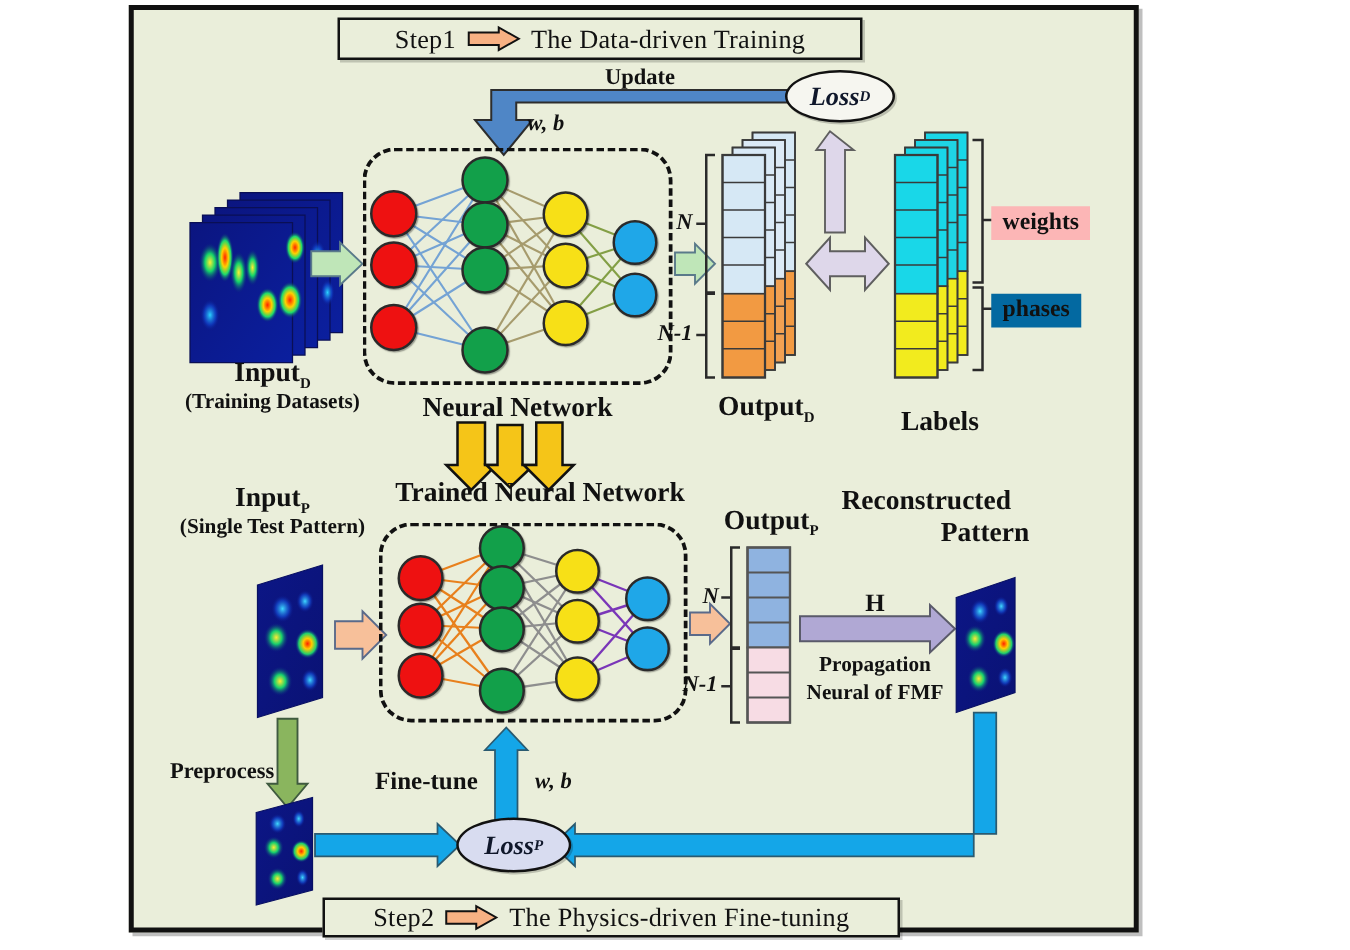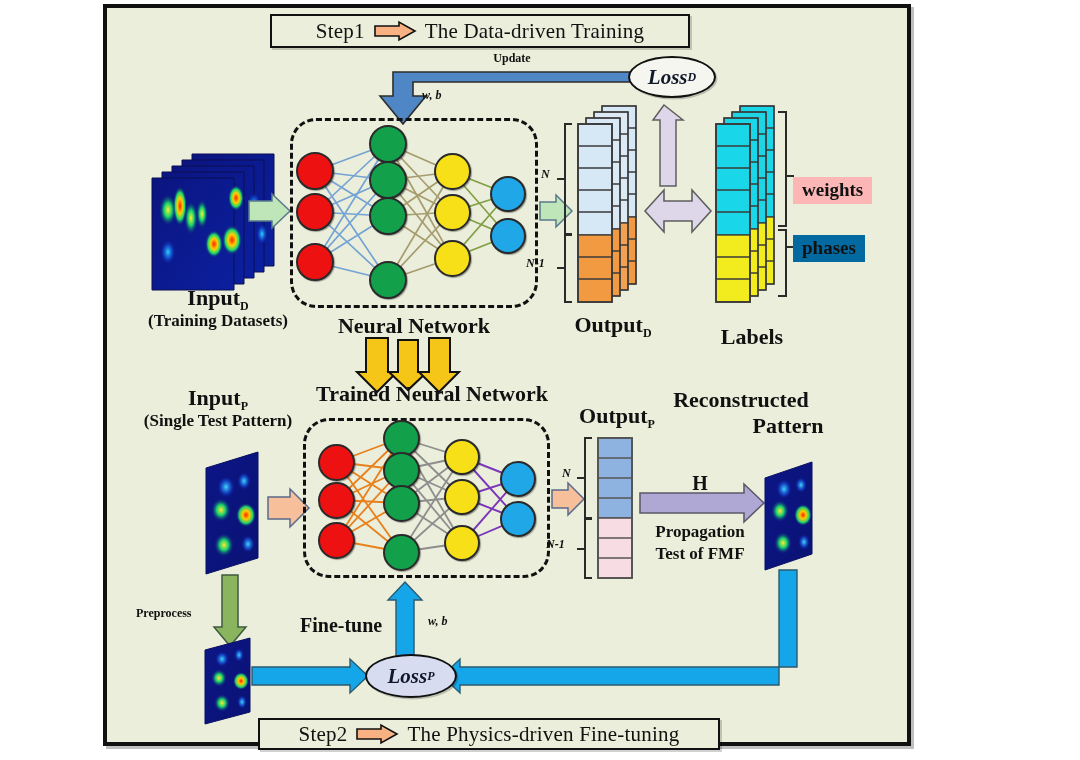--- a/index.html
+++ b/index.html
@@ -36,21 +36,21 @@
   .step-banner .lbl {
     font-weight:normal; font-size:21px; color:#111;
     letter-spacing:.2px; white-space:nowrap;
   }
 
   
   .tl { position:absolute; font-weight:bold; color:#111; white-space:nowrap; line-height:1.05; }
   .tl.c { transform:translateX(-50%); text-align:center; }
   .sz22 { font-size:22px; }
   .sz20 { font-size:20px; }
-  .sz18 { font-size:12px; }
+  .sz18 { font-size:18px; }
   .sz17 { font-size:17px; }
   .sub  { font-size:12px; vertical-align:sub; }
   .ital { font-style:italic; }
 
   .tag {
     position:absolute; font-weight:bold; font-size:19px; color:#111;
     padding:2px 9px 3px 9px; white-space:nowrap;
   }
   .tag.weights { background:#fcb6b6; }
   .tag.phases  { background:#0369a1; }
@@ -364,21 +364,21 @@
     </svg>
   </div>
 
   <svg width="1080" height="760" style="pointer-events:none;">
     <path d="M778 112 L786 112 L786 226 L778 226" fill="none" stroke="#2a2a2a" stroke-width="2"></path>
     <line x1="786" y1="176" x2="794" y2="176" stroke="#2a2a2a" stroke-width="2"></line>
     <path d="M778 230 L786 230 L786 296 L778 296" fill="none" stroke="#2a2a2a" stroke-width="2"></path>
     <line x1="786" y1="247" x2="794" y2="247" stroke="#2a2a2a" stroke-width="2"></line>
   </svg>
 
-  <div class="tag weights" style="left:793px; top:165px;margin-top:12px;">weights</div>
+  <div class="tag weights" style="left:793px; top:165px;">weights</div>
   <div class="tag phases" style="left:793px; top:235px;">phases</div>
 
   <div class="tl sz22 c" style="left:752px; top:313px;margin-top:12px;">Labels</div>
 
   <svg width="1080" height="760" style="pointer-events:none;">
     <g fill="#f5c518" stroke="#111" stroke-width="2">
       <path d="M366 338 L388 338 L388 372 L397 372 L377 392 L357 372 L366 372 Z"></path>
       <path d="M398 340 L418 340 L418 372 L427 372 L408 390 L389 372 L398 372 Z"></path>
       <path d="M429 338 L450 338 L450 372 L459 372 L439 392 L419 372 L429 372 Z"></path>
     </g>
@@ -513,21 +513,21 @@
     <line x1="585" y1="549" x2="577" y2="549" stroke="#2a2a2a" stroke-width="2"></line>
   </svg>
   <div class="tl sz18 ital" style="left:562px; top:467px;">N</div>
   <div class="tl sz18 ital" style="left:546px; top:538px;">N-1</div>
 
   <div class="tl sz20 c" style="left:700px; top:473px;">H</div>
   <svg width="1080" height="760" style="pointer-events:none;">
     <path d="M640 493 L744 493 L744 484 L764 503 L744 522 L744 513 L640 513 Z" fill="#b0a8d4" stroke="#5a5a6a" stroke-width="1.6"></path>
   </svg>
   <div class="tl sz17 c" style="left:700px; top:523px;">Propagation</div>
-  <div class="tl sz17 c" style="left:700px; top:545px;">Test of FMF</div>
+  <div class="tl sz17 c" style="left:700px; top:545px;">Neural of FMF</div>
 
   <div class="tl sz22 c" style="left:741px; top:388px;">Reconstructed</div>
   <div class="tl sz22 c" style="left:788px; top:414px;">Pattern</div>
 
   <svg width="1080" height="760" style="pointer-events:none;">
     <defs>
       <clipPath id="clipR">
           <polygon points="765,478 812,462 812,554 765,570"></polygon>
         </clipPath>
     </defs>

